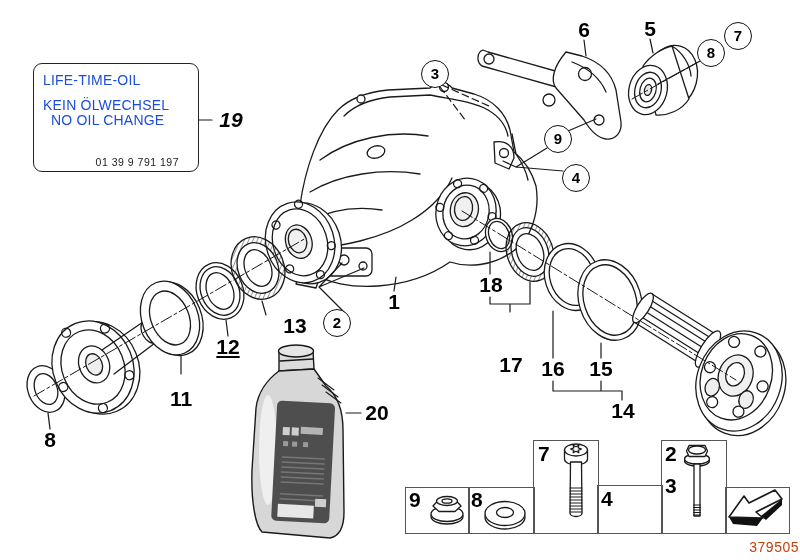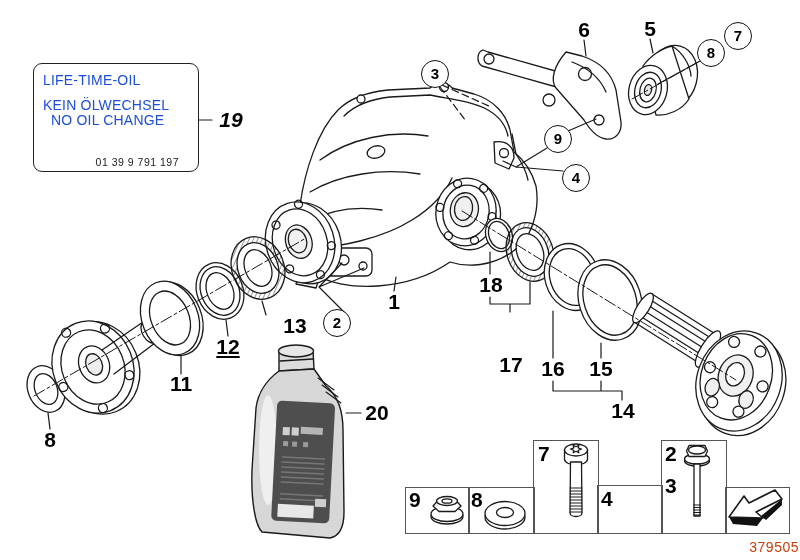--- a/index.html
+++ b/index.html
@@ -282,21 +282,21 @@
 <div class="callout" style="left:584px;top:30px;">6</div>
 <div class="callout" style="left:650px;top:29px;">5</div>
 <div class="callout" style="left:394px;top:302px;">1</div>
 <div class="callout" style="left:491px;top:285px;">18</div>
 <div class="callout" style="left:511px;top:337px;margin-top:28px;">17</div>
 <div class="callout" style="left:553px;top:369px;">16</div>
 <div class="callout" style="left:601px;top:369px;">15</div>
 <div class="callout" style="left:623px;top:411px;">14</div>
 <div class="callout" style="left:267px;top:326px;margin-left:28px;">13</div>
 <div class="callout" style="left:228px;top:347px;text-decoration:underline;">12</div>
-<div class="callout" style="left:181px;top:384px;">11</div>
+<div class="callout" style="left:181px;top:399px;">11</div>
 <div class="callout" style="left:50px;top:440px;">8</div>
 <div class="callout" style="left:377px;top:413px;">20</div>
 
 <div class="ccallout" style="left:435px;top:74px;">3</div>
 <div class="ccallout" style="left:558px;top:139px;">9</div>
 <div class="ccallout" style="left:576px;top:178px;">4</div>
 <div class="ccallout" style="left:738px;top:36px;">7</div>
 <div class="ccallout" style="left:711px;top:53px;">8</div>
 <div class="ccallout" style="left:337px;top:323px;">2</div>
 

